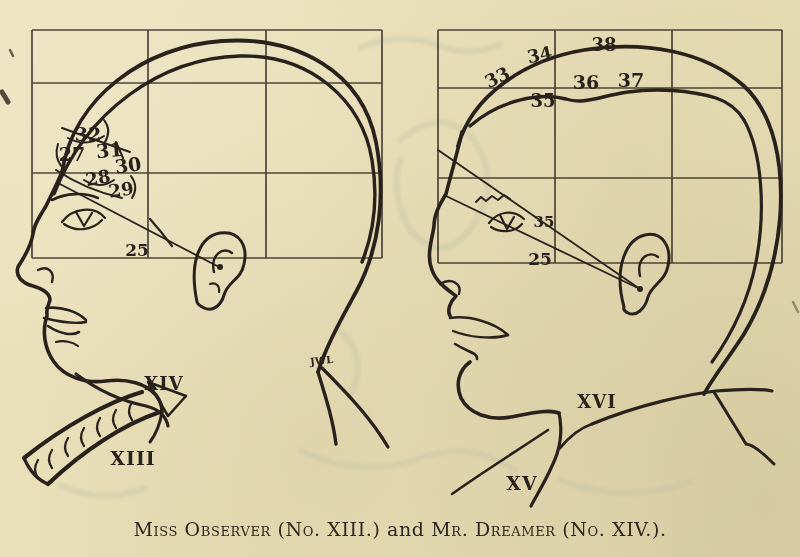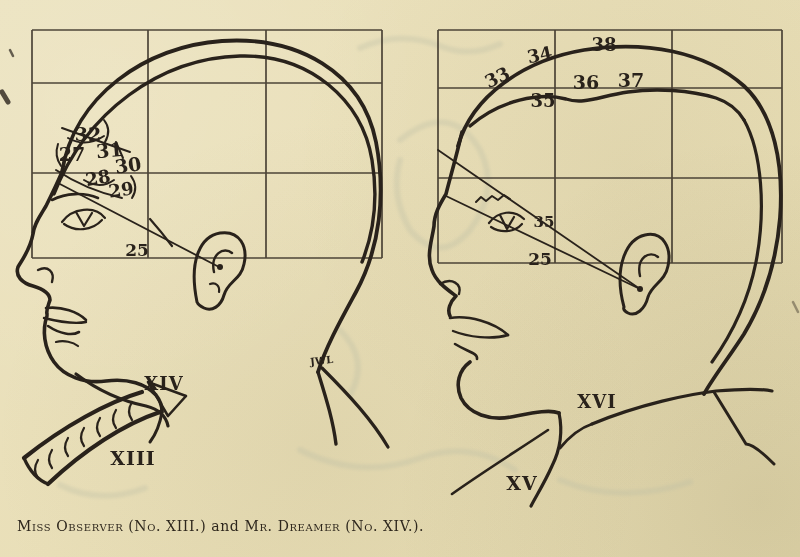--- a/index.html
+++ b/index.html
@@ -14,24 +14,24 @@
       radial-gradient(circle at 40% 80%, rgba(120,105,60,0.08), rgba(120,105,60,0) 50%),
       radial-gradient(circle at 95% 90%, rgba(90,80,40,0.12), rgba(90,80,40,0) 40%),
       linear-gradient(135deg, #ece3c0 0%, #e9dfb8 45%, #e4d9ae 100%);
     font-family:"DejaVu Serif", serif;
   }
   svg text{fill:#29221b;}
   .num{font-family:"DejaVu Serif", serif;font-weight:bold;}
   .roman{font-family:"DejaVu Serif", serif;font-weight:bold;letter-spacing:1px;}
   .sig{font-family:"DejaVu Serif", serif;font-weight:bold;}
   #caption{
-    position:absolute;left:17px;right:0;top:518px;
-    text-align:left;
+    position:absolute;left:0;right:0;top:518px;
+    text-align:center;
     color:#2e271d;
-    font-size:14px;
+    font-size:19px;
     letter-spacing:0.6px;
     white-space:nowrap;
   }
   #caption .sc{font-variant:small-caps;}
   #caption .conj{font-variant:normal;}
 </style>
 </head>
 <body>
 
 <div id="page">

